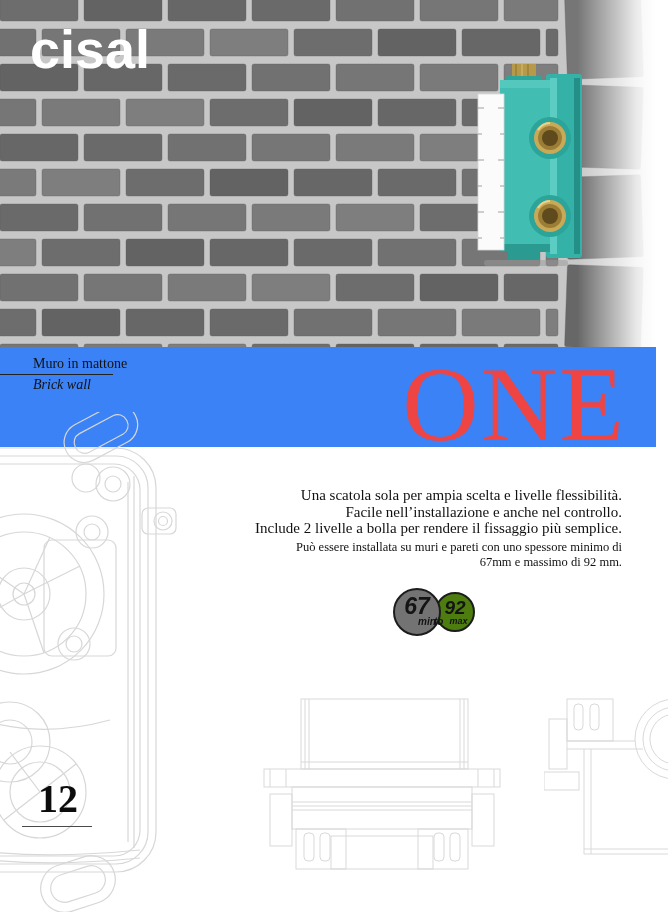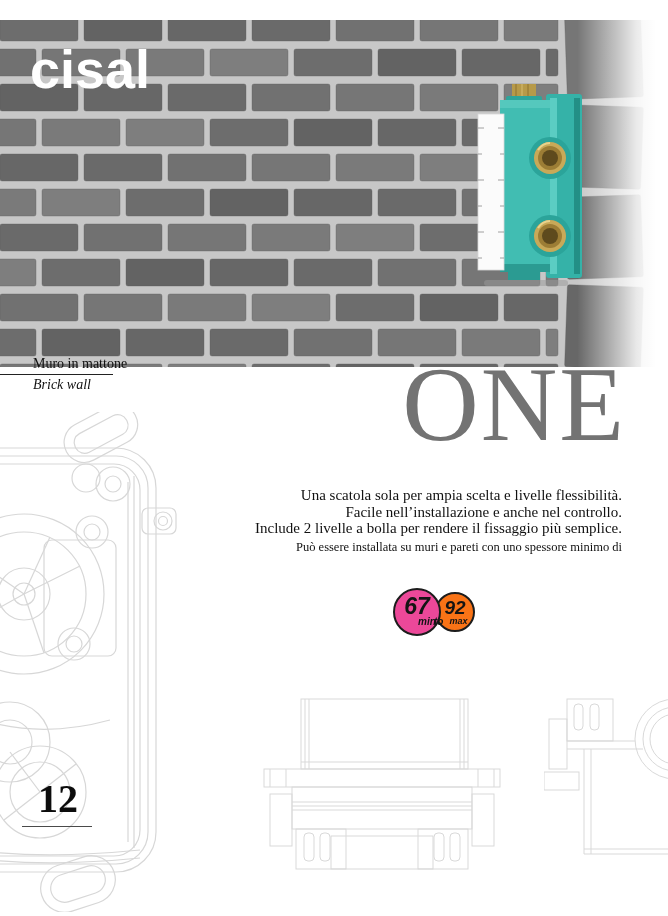--- a/index.html
+++ b/index.html
@@ -1,36 +1,36 @@
 <!DOCTYPE html>
 <html><head>
 <meta charset="utf-8">
 <style>
   html,body{margin:0;padding:0;background:#888;}
   .page{position:relative;width:668px;height:916px;background:#fff;overflow:hidden;
         font-family:"Liberation Serif",serif;color:#111;}
 
   
-  .photo{position:absolute;left:0;top:0;width:656px;height:347px;overflow:hidden;background:#8b5cf6;margin-top:20px;}
+  .photo{position:absolute;left:0;top:0;width:656px;height:447px;overflow:hidden;background:#3b82f6;}
   .photo svg{display:block;}
   .photo-fade{position:absolute;left:0;top:0;width:656px;height:347px;
         background:linear-gradient(to right,rgba(255,255,255,0) 0%,rgba(255,255,255,0) 88%,rgba(255,255,255,.85) 97%,#fff 100%);}
   .logo{position:absolute;left:30px;top:22px;font-family:"Liberation Sans",sans-serif;
         font-weight:bold;font-size:54px;line-height:54px;color:#fff;letter-spacing:0px;}
 
   .product-svg{position:absolute;left:466px;top:64px;width:126px;height:204px;}
 
   
   .caption-it{position:absolute;left:33px;top:356px;font-size:14px;line-height:16px;}
   .caption-rule{position:absolute;left:0;top:374px;width:113px;height:1px;background:#222;}
   .caption-en{position:absolute;left:33px;top:377px;font-size:14px;line-height:16px;font-style:italic;}
 
   
   .one-title{position:absolute;top:351px;right:42px;font-size:106px;line-height:108px;
-        letter-spacing:2px;color:#737373;text-align:right;}
+        letter-spacing:2px;color:#ef4444;text-align:right;}
   .desc{position:absolute;top:487px;right:46px;width:430px;text-align:right;
         font-size:15px;line-height:16.5px;color:#111;}
   .note{position:absolute;top:540px;right:46px;width:400px;text-align:right;
         font-size:12.5px;line-height:14.5px;color:#111;}
 
   
   .badge{position:absolute;left:393px;top:588px;width:90px;height:54px;
         font-family:"Liberation Sans",sans-serif;font-style:italic;font-weight:bold;color:#141414;}
   .badge-max{position:absolute;left:42px;top:4px;width:36px;height:36px;border:2px solid #1c1c1c;
         border-radius:50%;background:#fff;text-align:center;z-index:1;}
@@ -258,28 +258,29 @@
   </svg>
 
   <div class="one-title">ONE</div>
   <div class="desc">
     <div>Una scatola sola per ampia scelta e livelle flessibilità.</div>
     <div>Facile nell’installazione e anche nel controllo.</div>
     <div>Include 2 livelle a bolla per rendere il fissaggio più semplice.</div>
   </div>
   <div class="note">
     <div>Può essere installata su muri e pareti con uno spessore minimo di</div>
+    <div>67mm e massimo di 92 mm.</div>
   </div>
 
   <div class="badge">
-    <div class="badge-max" style="background: #f97316;">
+    <div class="badge-max" style="background: #4d7c0f;">
       <div class="num">92</div>
       <div class="lbl">max</div>
     </div>
-    <div class="badge-min" style="background: #ec4899;">
+    <div class="badge-min" style="background: #737373;">
       <div class="num">67</div>
       <div class="lbl">min</div>
     </div>
     <div class="badge-to">to</div>
   </div>
 
   <svg class="draw draw-mid" viewBox="0 0 252 182">
     <g stroke="#d9d9d9" fill="none" stroke-width="1">
       <rect x="45" y="5" width="167" height="70"></rect>
       <line x1="49" y1="5" x2="49" y2="75"></line>

